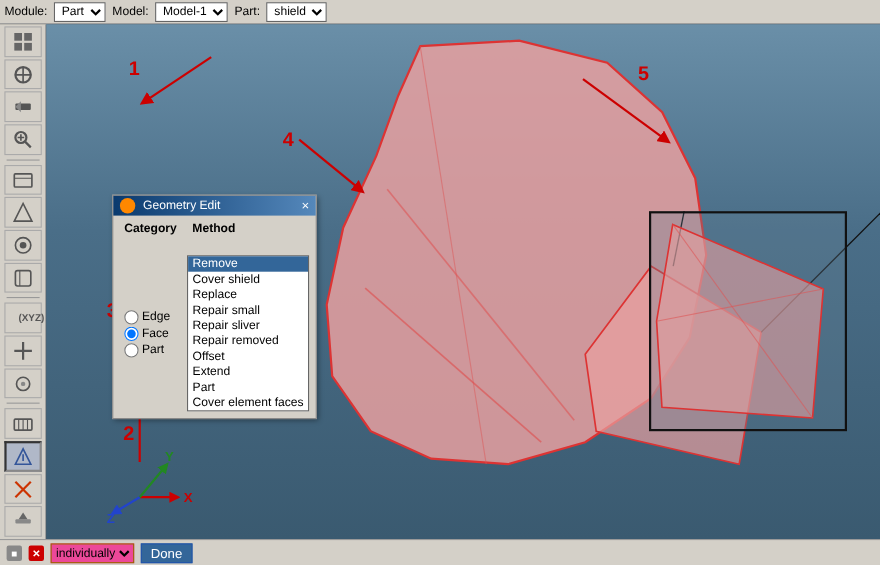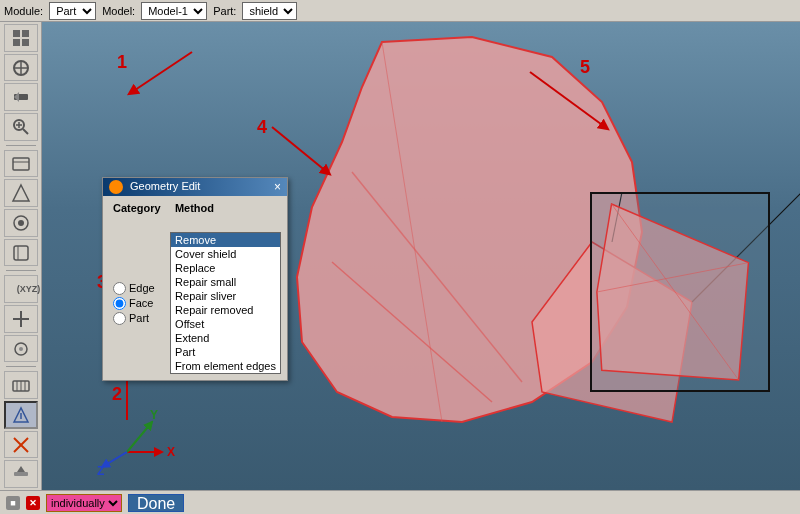--- a/index.html
+++ b/index.html
@@ -197,21 +197,21 @@
       font-size: 11px;
       background: #ec4899;
       border: 1px solid #a16207;
     }
     .done-btn {
       height: 18px;
       background: #336699;
       color: #fff;
       border: 1px solid #2255aa;
       padding: 0 8px;
-      font-size: 16px;
+      font-size: 12px;
       cursor: pointer;
     }
 
     
     #axes {
       position: absolute;
       bottom: 10px;
       left: 55px;
     }
 
@@ -486,21 +486,21 @@
           <div id="method-list">
             <div class="method-item method-item-selected">Remove</div>
             <div class="method-item">Cover shield</div>
             <div class="method-item">Replace</div>
             <div class="method-item">Repair small</div>
             <div class="method-item">Repair sliver</div>
             <div class="method-item">Repair removed</div>
             <div class="method-item">Offset</div>
             <div class="method-item">Extend</div>
             <div class="method-item">Part</div>
-            <div class="method-item">From element edges</div>
+            <div class="method-item">Cover element faces</div>
           </div>
         </div>
       </div>
     </div>
 
   </div>
 </div>
 
 <div id="status-bar">
   <div class="status-icon-gray">■</div>

